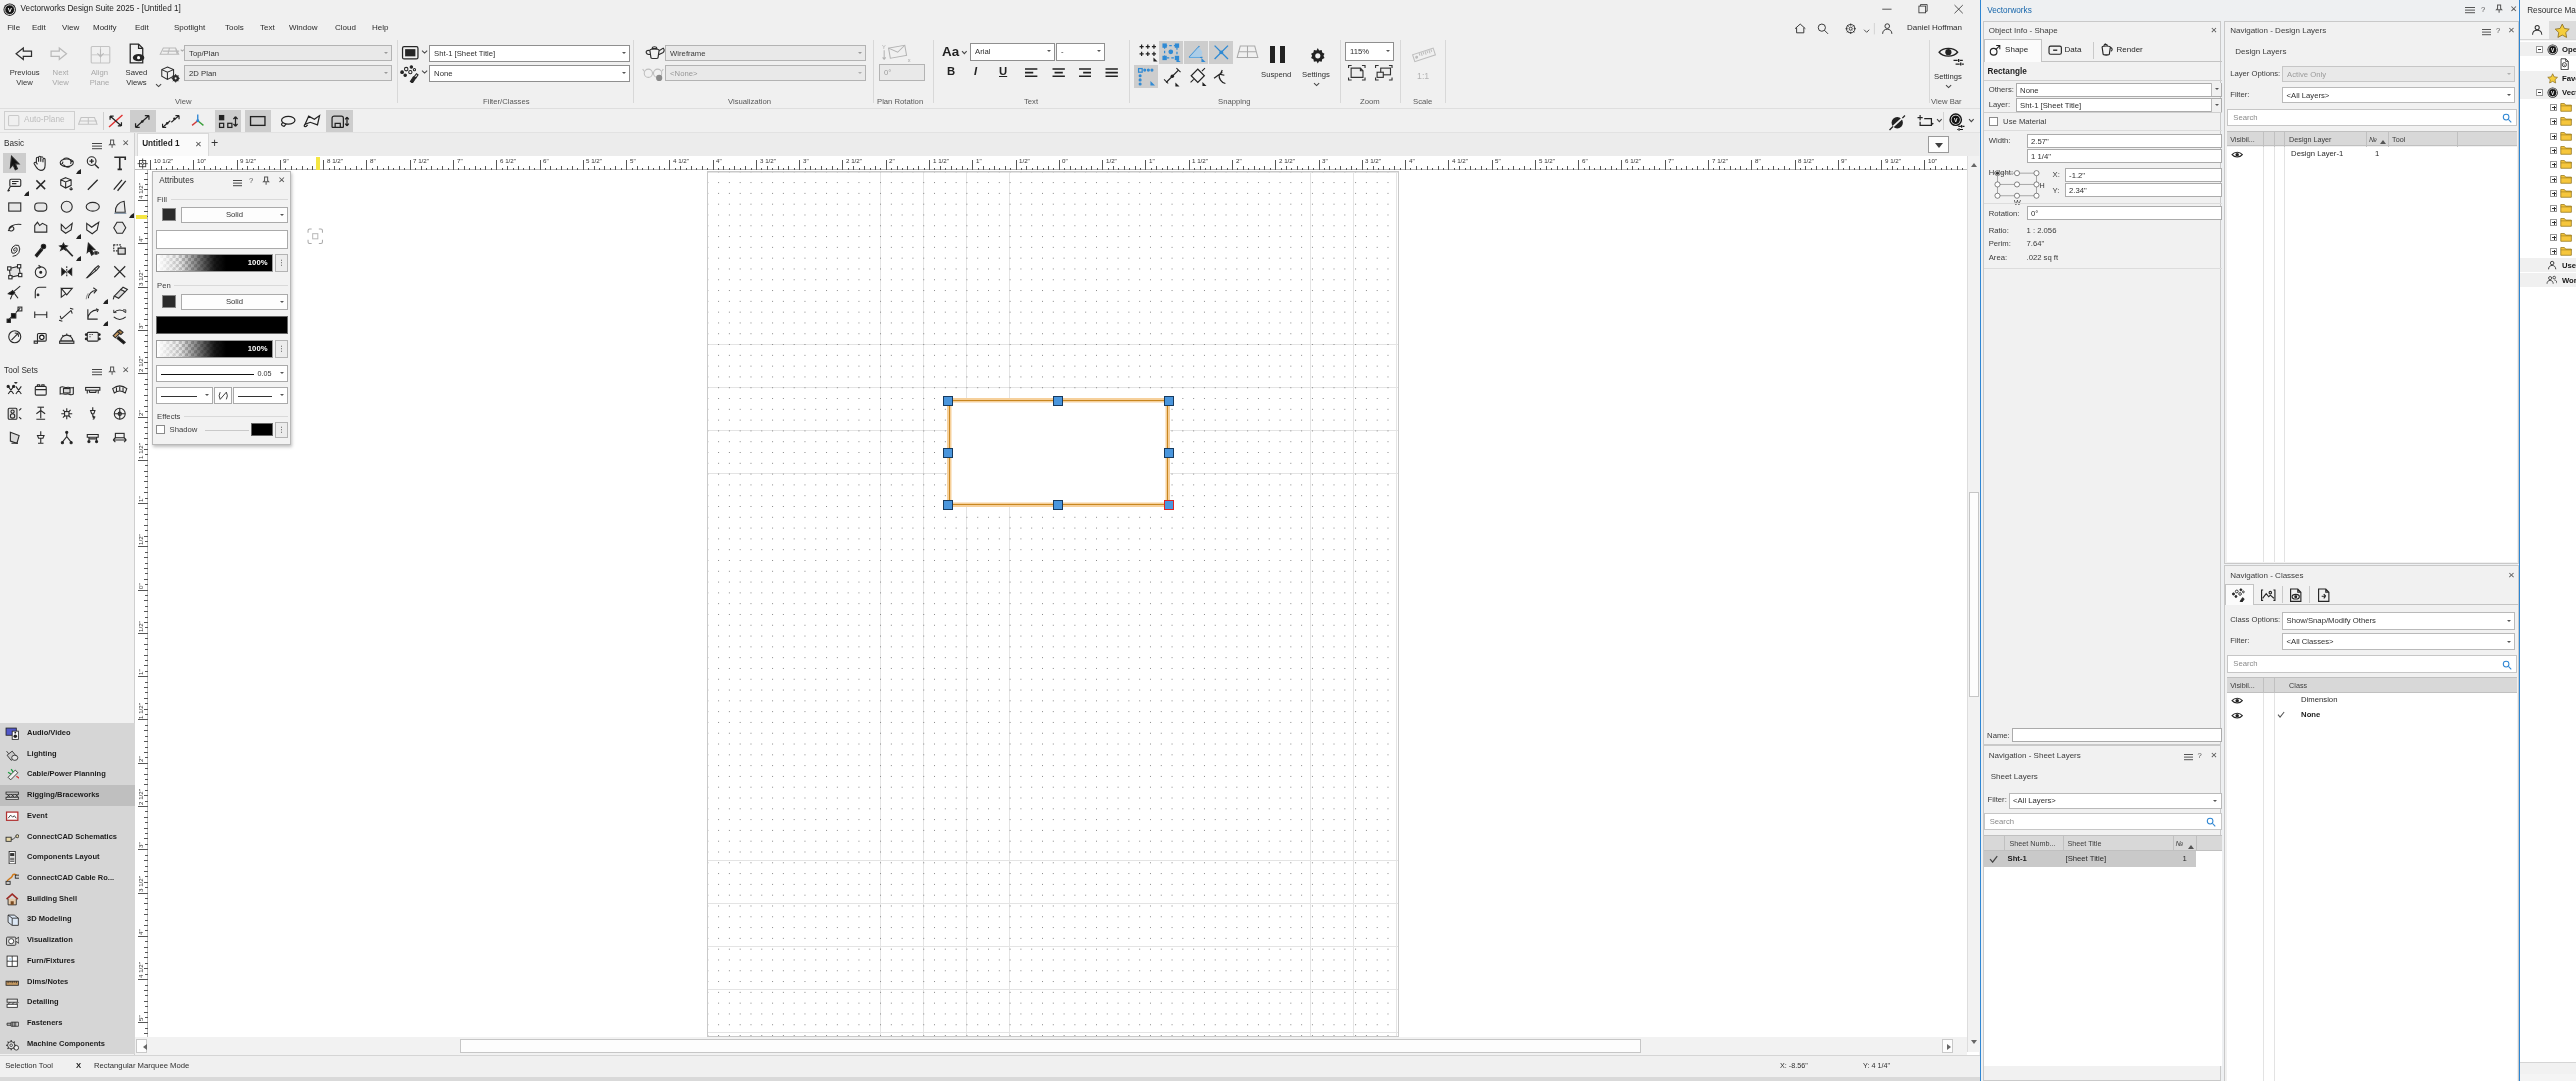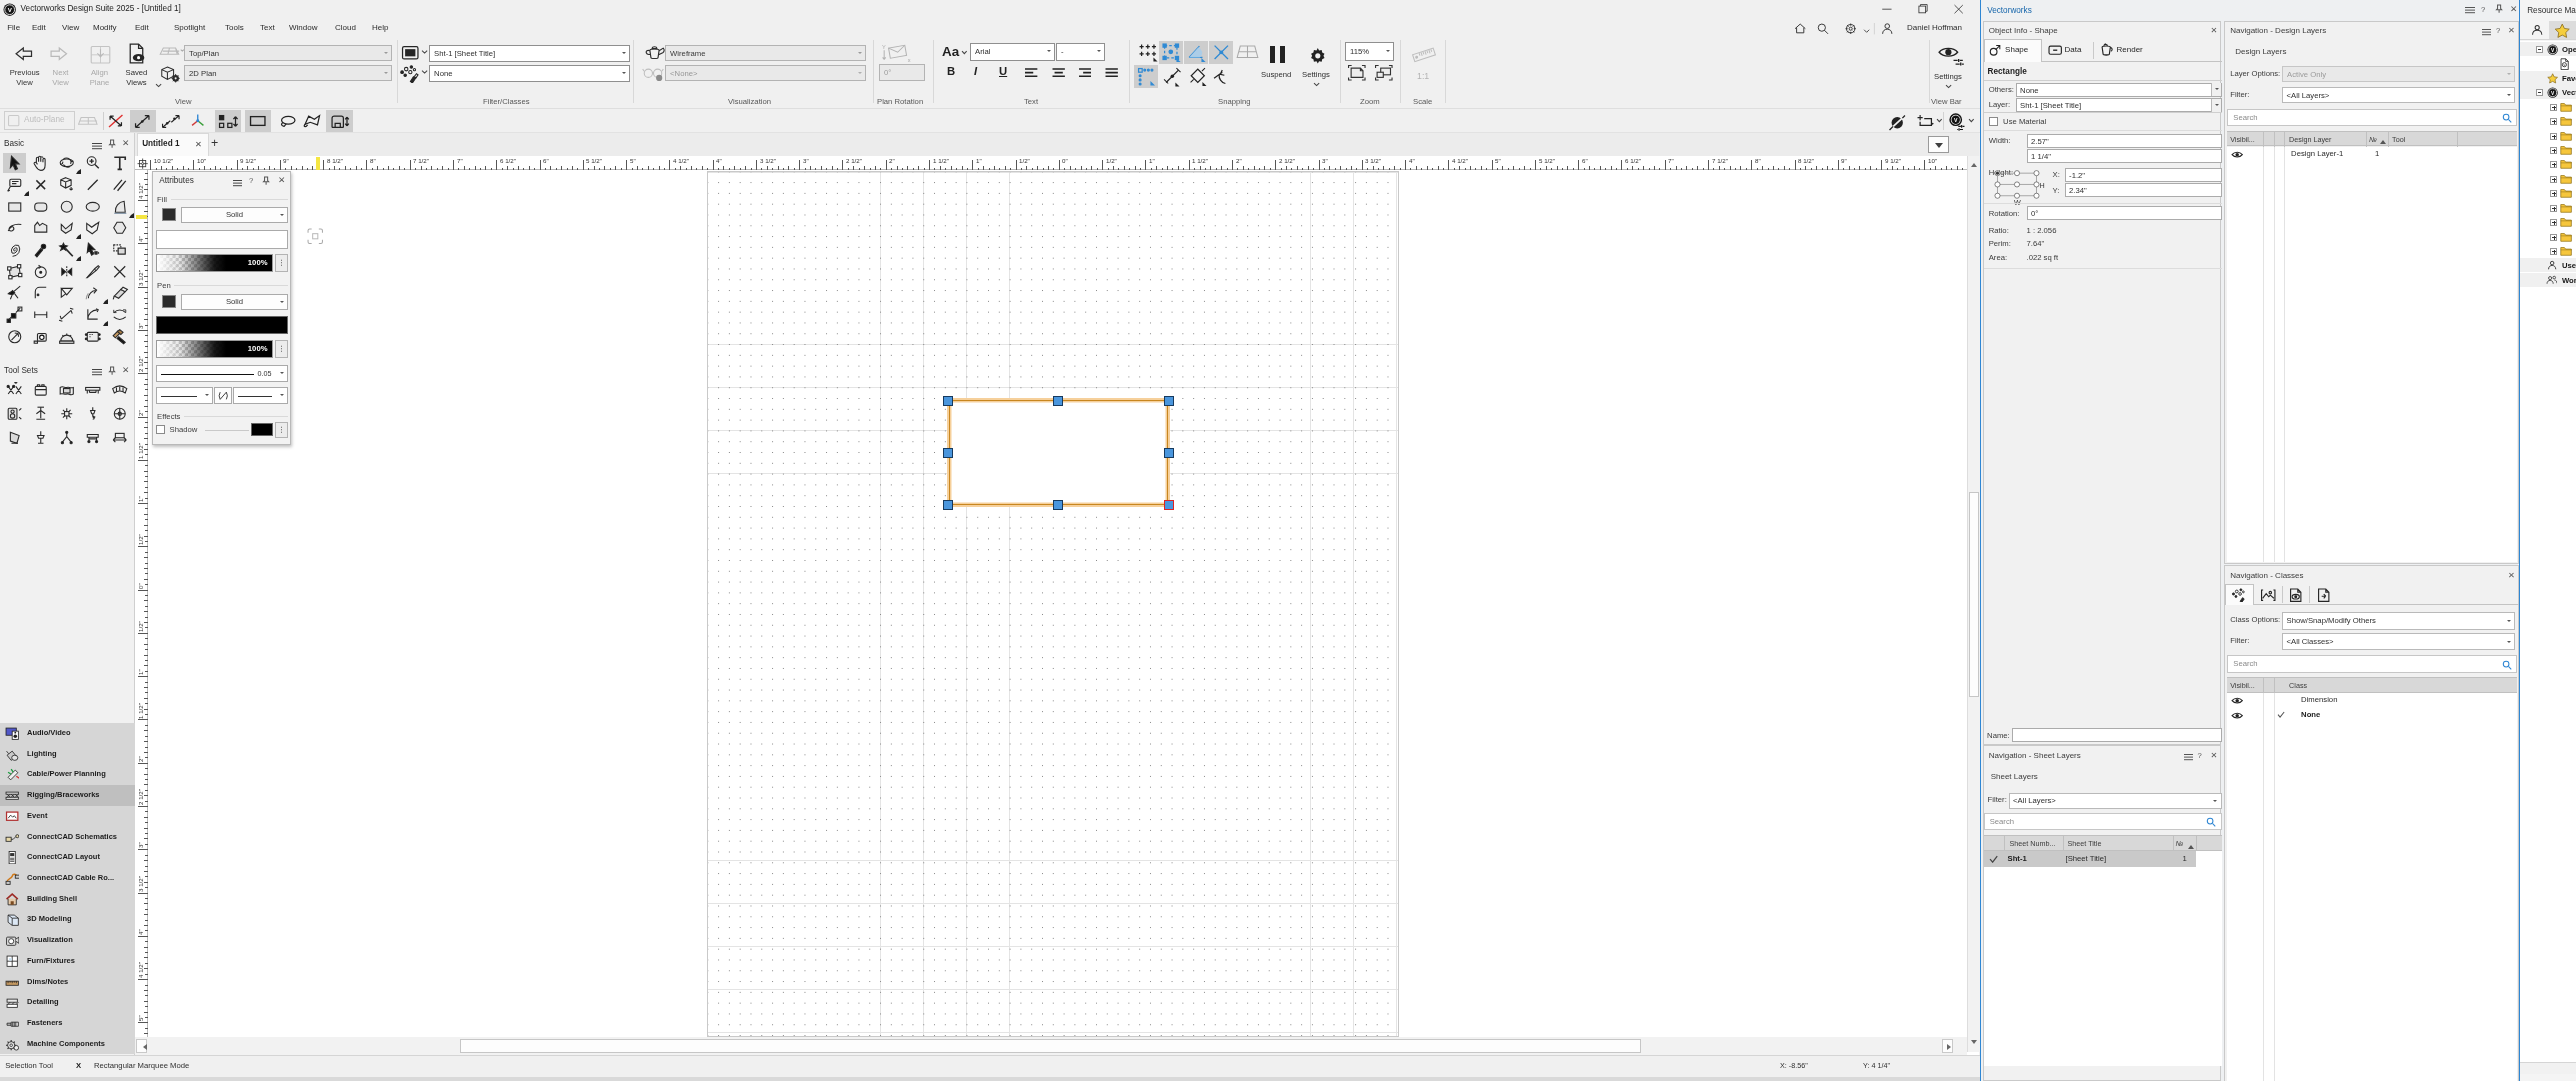--- a/index.html
+++ b/index.html
@@ -704,21 +704,21 @@
           <circle cx="24" cy="12" r="3" fill="#e8d9a8" stroke="#222"></circle>
         </svg>
         <div class="t" style="left:27px;top:5.2px;font-size:7.5px;font-weight:bold;color:#1c1c1c">ConnectCAD Schematics</div>
       </div>
       <div class="a" style="left:0;top:124px;width:135px;height:20.6px;">
         <svg style="position:absolute;left:4.6px;top:3.1px" width="14.4" height="14.4" viewBox="0 0 28 28" stroke-width="1.6">
           <rect x="8" y="3" width="12" height="24" fill="#fff" stroke="#222"></rect>
           <rect x="10" y="6" width="8" height="6" fill="#333"></rect>
           <path d="M10 16 h8 M10 19 h8 M10 22 h8" stroke="#222"></path>
         </svg>
-        <div class="t" style="left:27px;top:5.2px;font-size:7.5px;font-weight:bold;color:#1c1c1c">ConnectCAD Layout</div>
+        <div class="t" style="left:27px;top:5.2px;font-size:7.5px;font-weight:bold;color:#1c1c1c">Components Layout</div>
       </div>
       <div class="a" style="left:0;top:145px;width:135px;height:20.6px;">
         <svg style="position:absolute;left:4.6px;top:3.1px" width="14.4" height="14.4" viewBox="0 0 28 28" stroke-width="1.6">
           <path d="M4 22 c0-8 8-6 10-12 s8-4 10 2" stroke="#d07818" stroke-width="3" fill="none"></path>
           <rect x="2" y="20" width="8" height="6" fill="#c9c9c9" stroke="#222"></rect>
           <rect x="20" y="8" width="8" height="6" fill="#c9c9c9" stroke="#222"></rect>
         </svg>
         <div class="t" style="left:27px;top:5.2px;font-size:7.5px;font-weight:bold;color:#1c1c1c">ConnectCAD Cable Ro...</div>
       </div>
       <div class="a" style="left:0;top:166px;width:135px;height:20.6px;">

